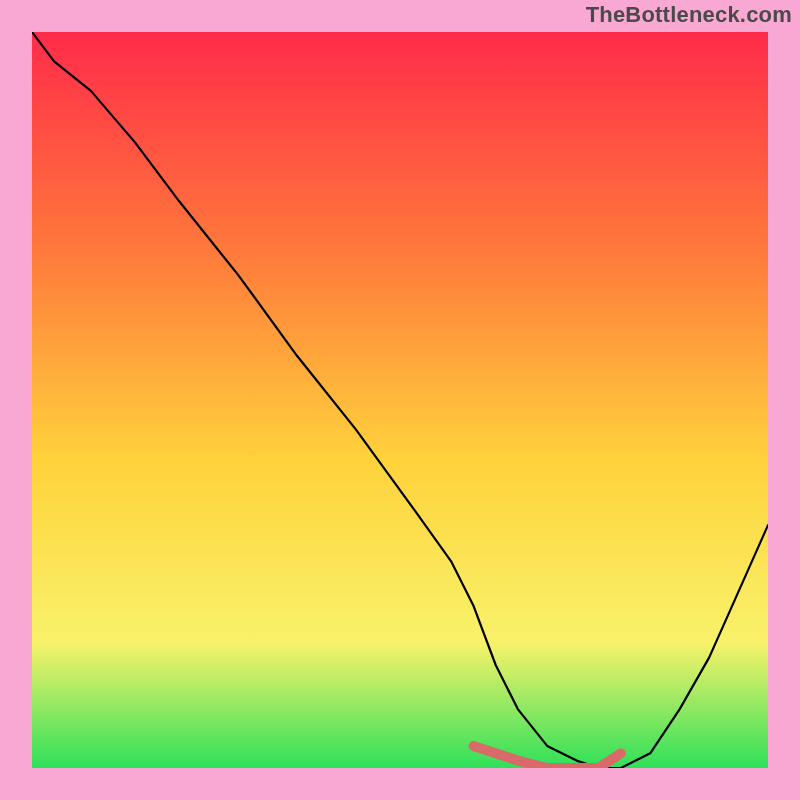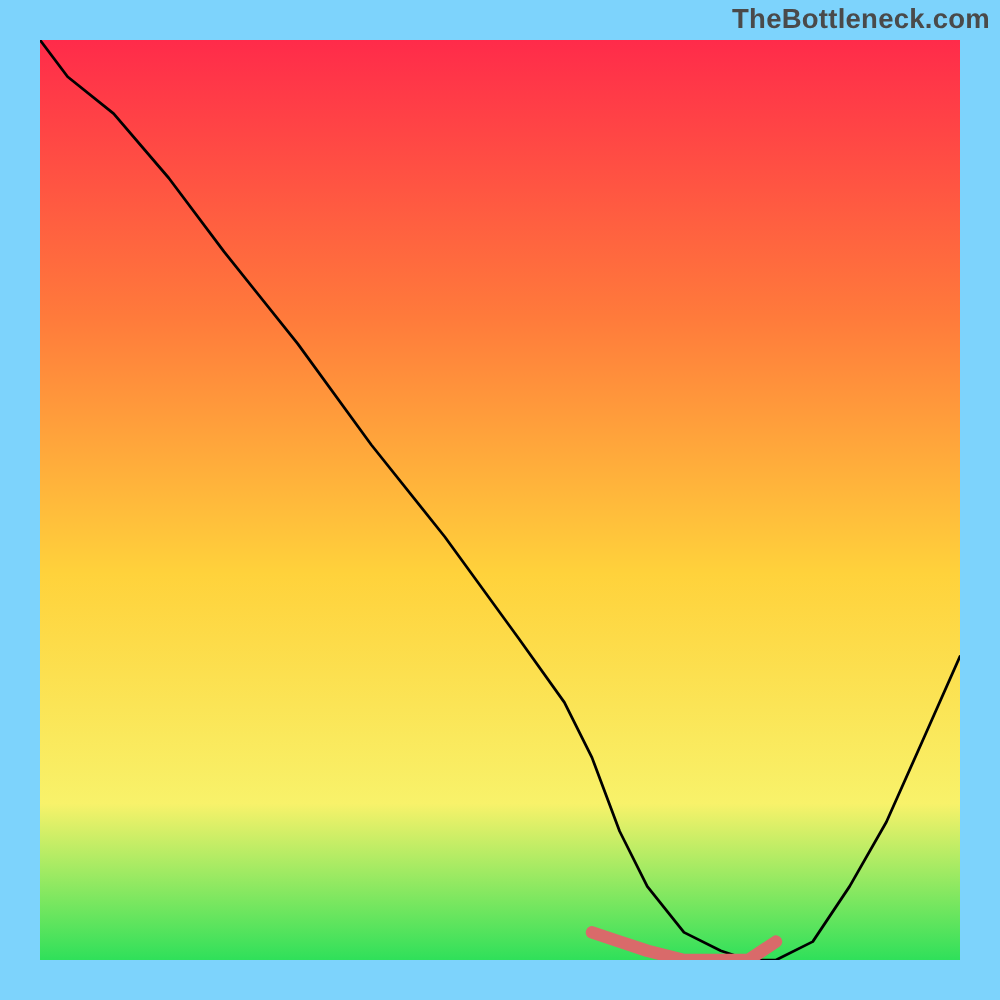--- a/index.html
+++ b/index.html
@@ -8,21 +8,21 @@
     background: #000;
     width: 800px;
     height: 800px;
     overflow: hidden;
     font-family: Arial, Helvetica, sans-serif;
   }
   .frame {
     position: relative;
     width: 800px;
     height: 800px;
-    background: #7dd3fc;
+    background: #f9a8d4;
   }
   .watermark {
     position: absolute;
     top: 2px;
     right: 8px;
     font-size: 22px;
     font-weight: 600;
     color: #4a4a4a;
     letter-spacing: 0.2px;
     z-index: 10;

